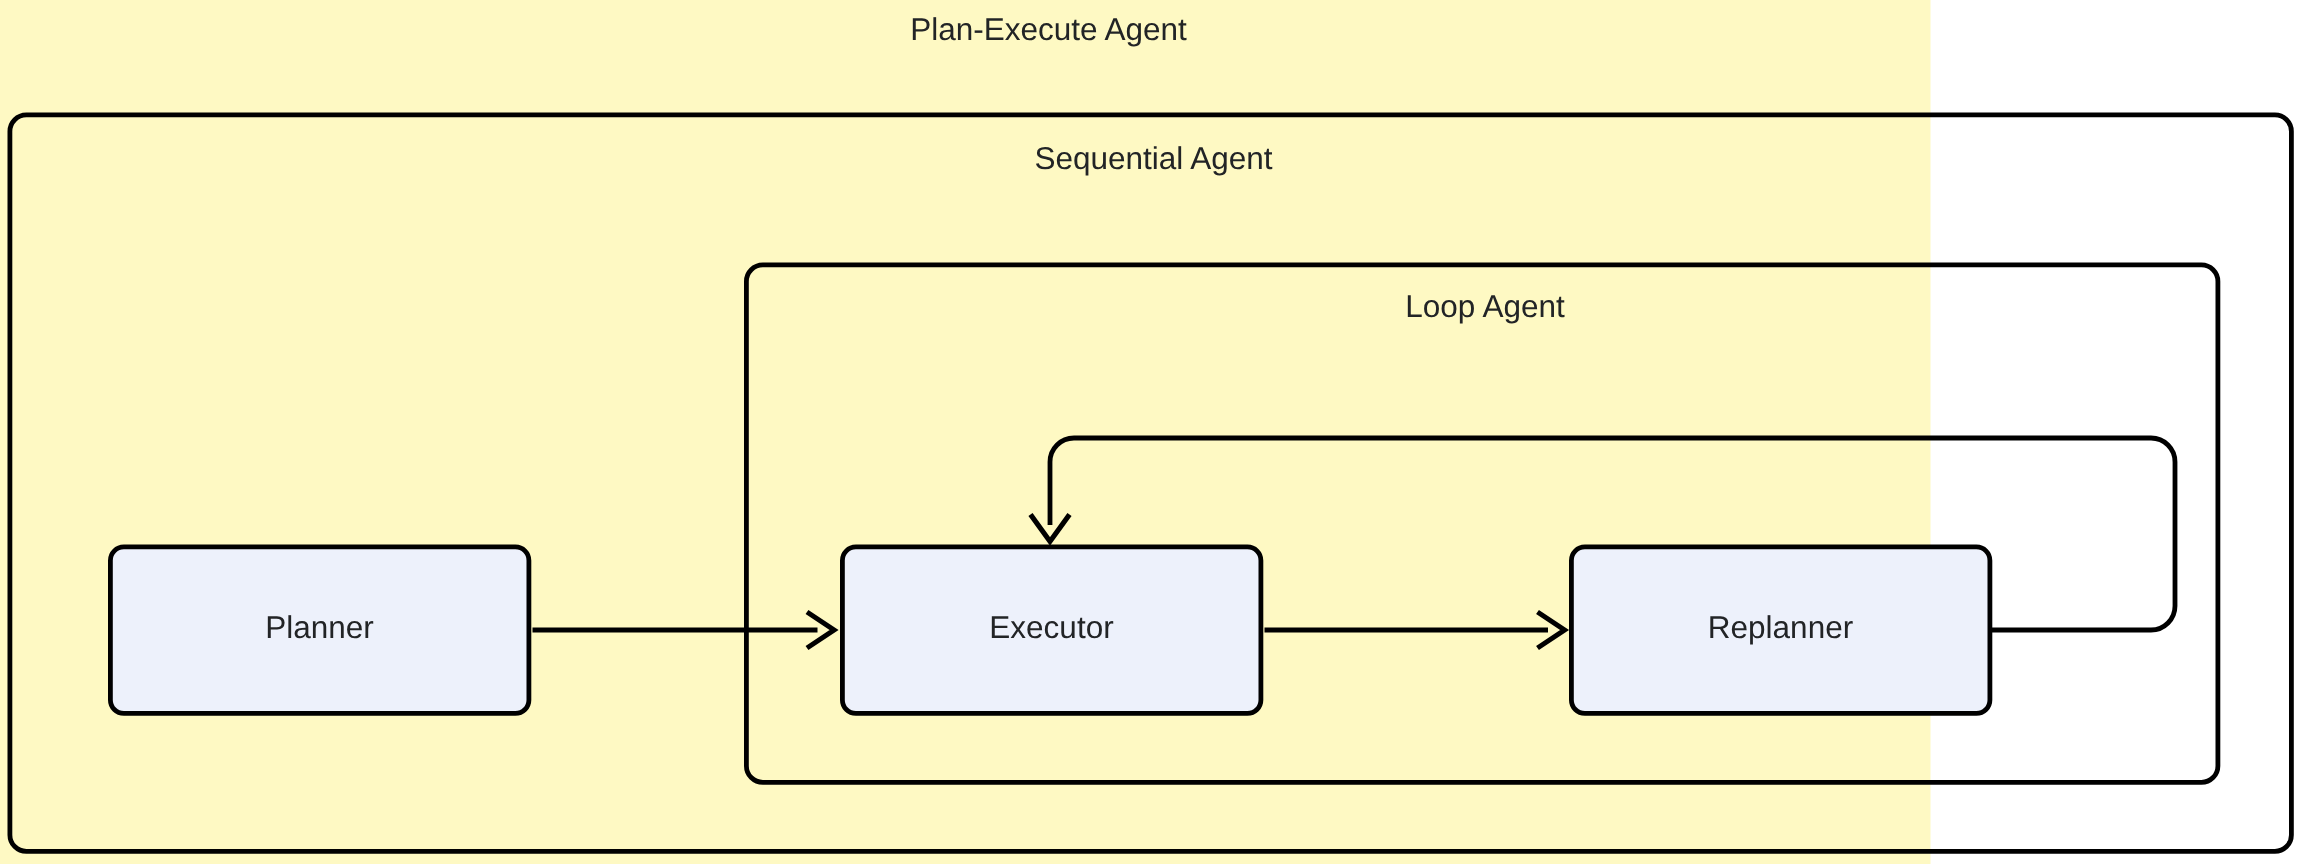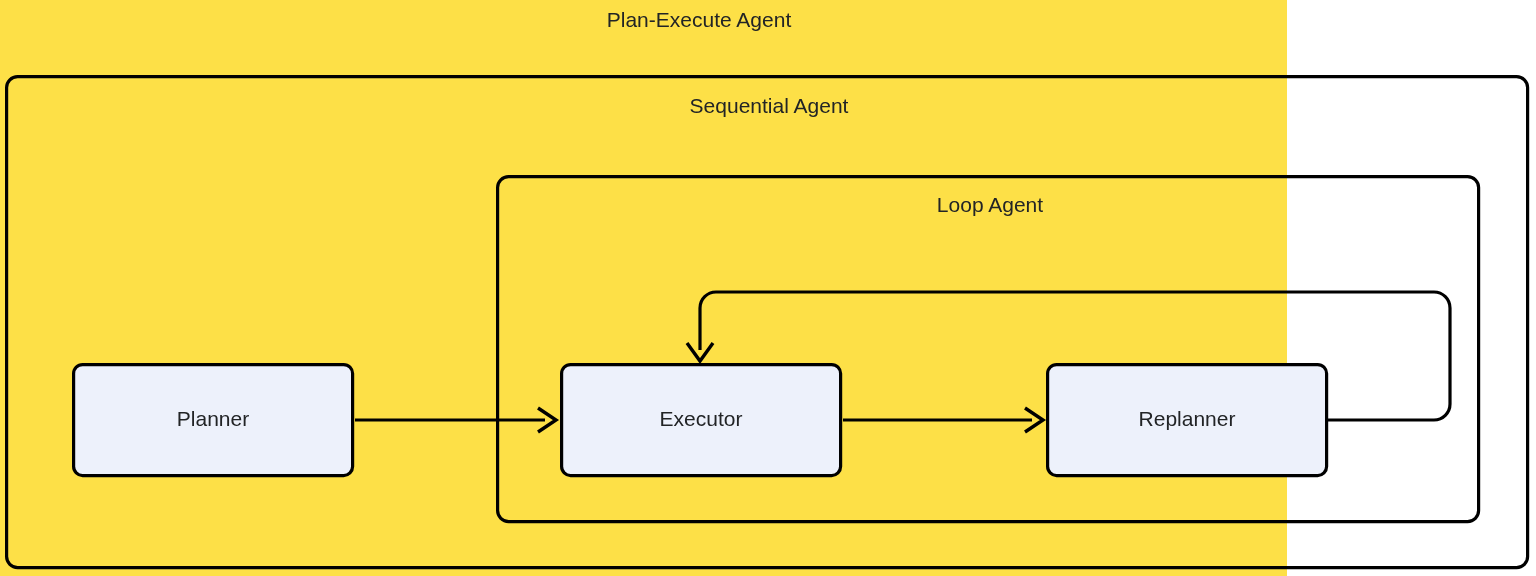--- a/index.html
+++ b/index.html
@@ -11,21 +11,21 @@
     width: 1536px;
     height: 576px;
     font-family: "Liberation Sans", sans-serif;
     color: #222426;
     overflow: hidden;
   }
   #canvas {
     position: relative;
     width: 1287px;
     height: 576px;
-    background: #fde047;
+    background: #fef9c3;
     text-decoration: underline;
   }
   svg#diagram {
     position: absolute;
     left: 0;
     top: 0;
     width: 1536px;
     height: 576px;
     display: block;
   }

